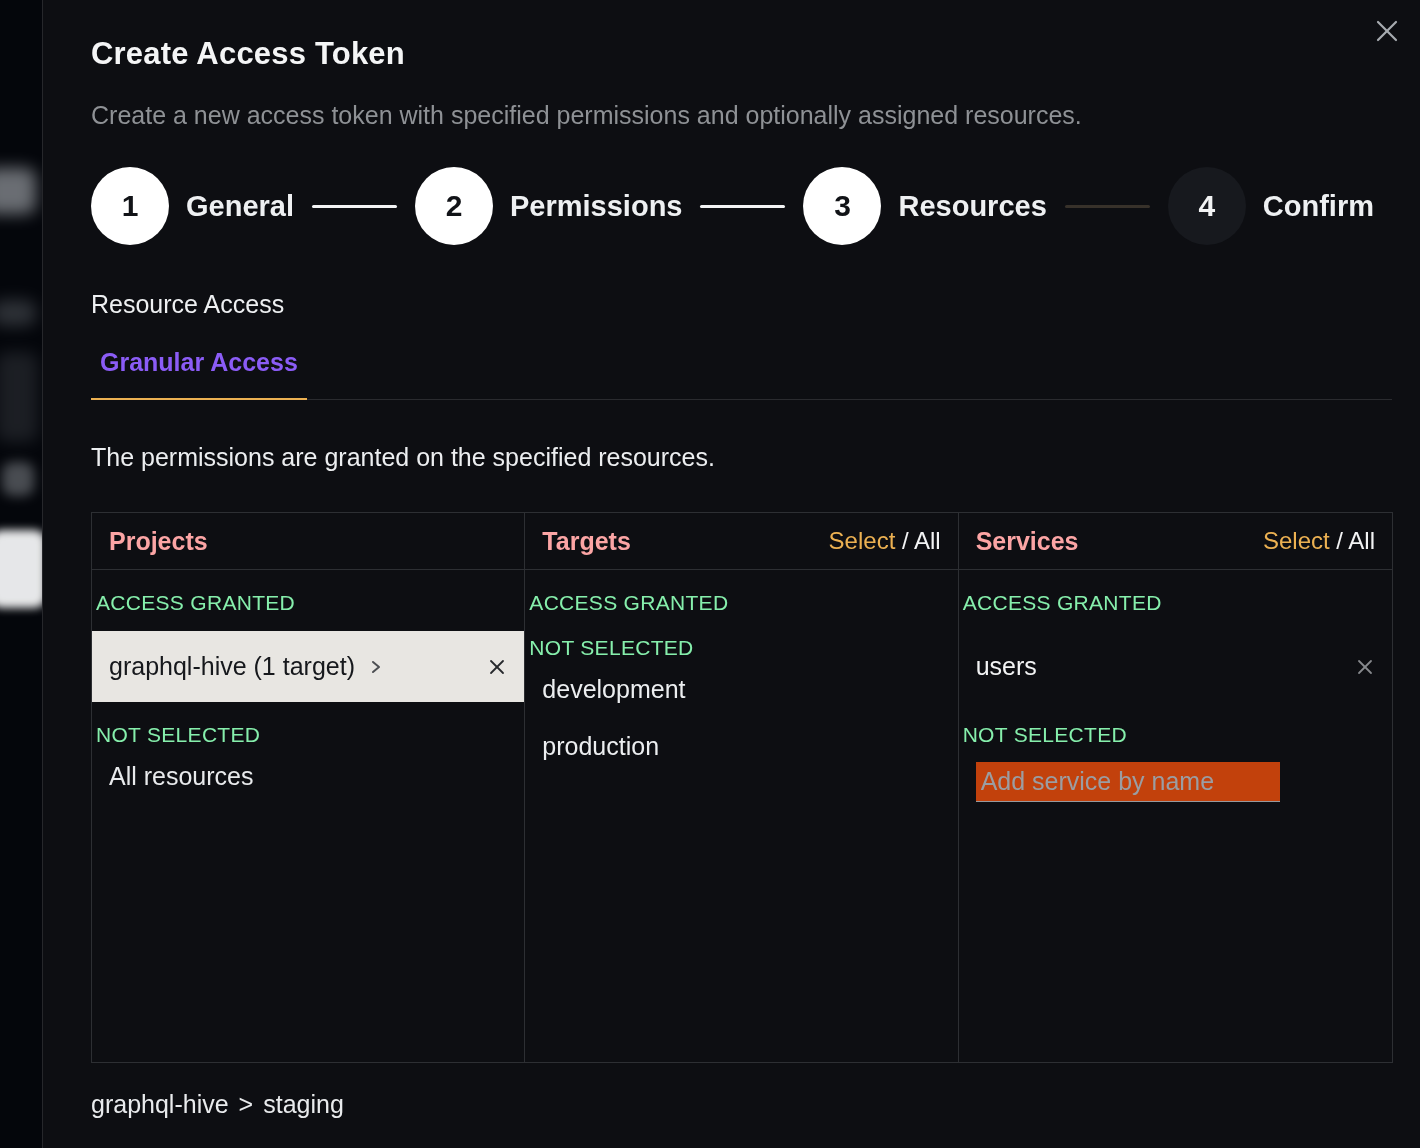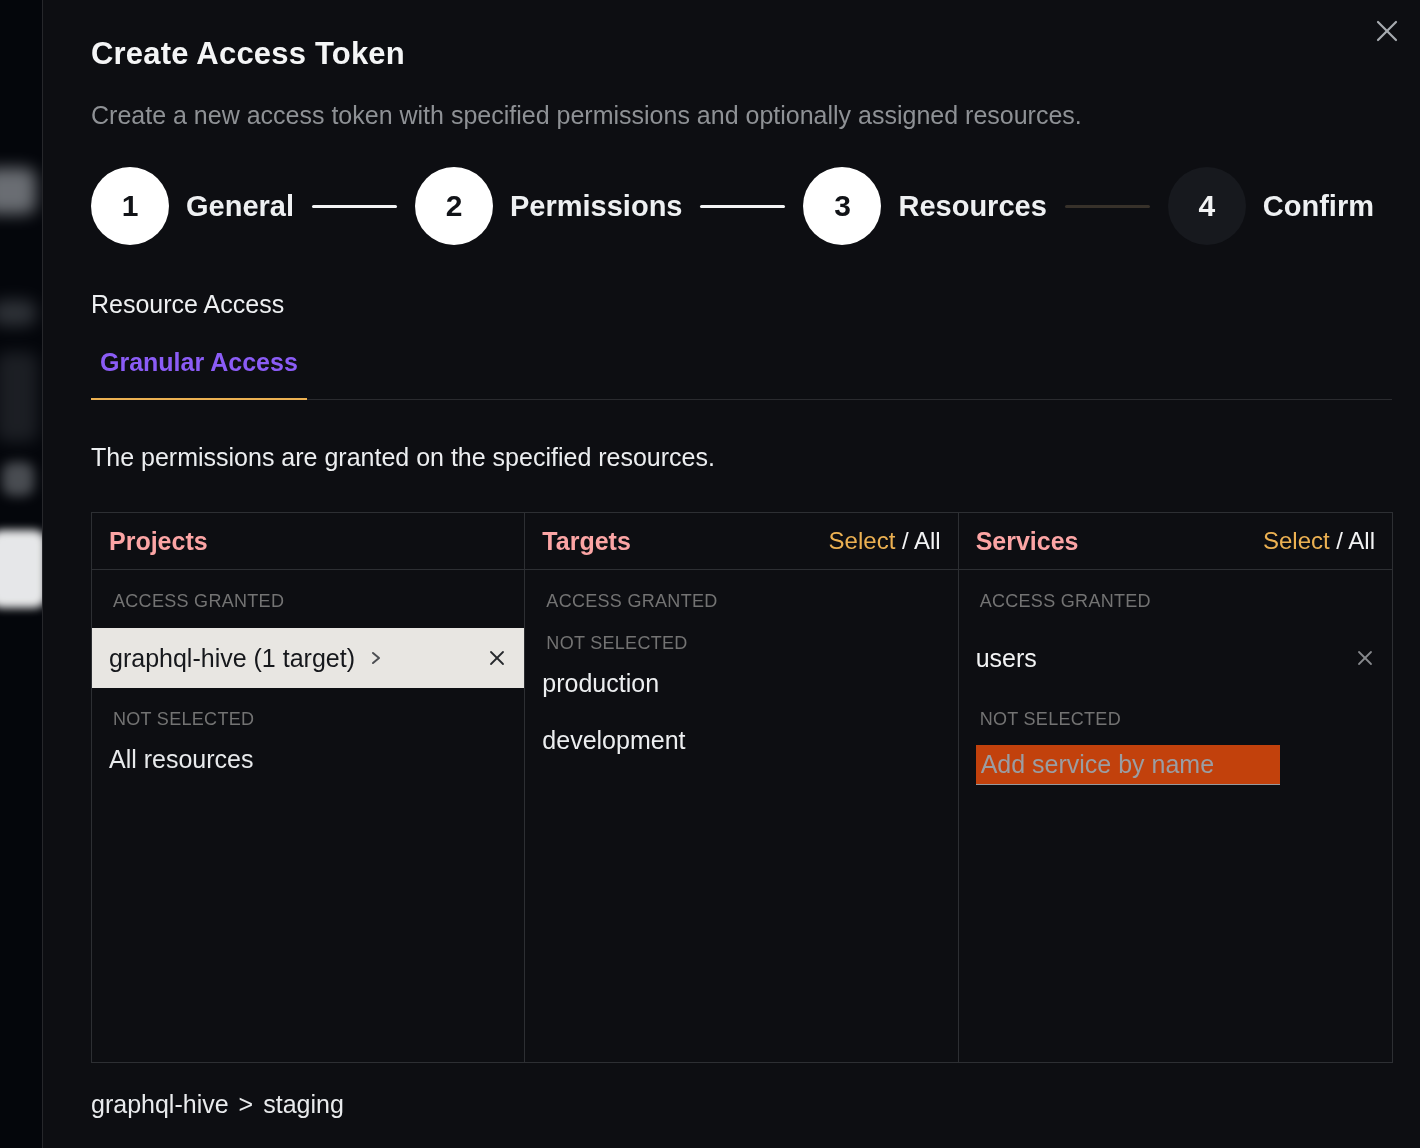--- a/index.html
+++ b/index.html
@@ -85,26 +85,26 @@
     display: flex; align-items: center; justify-content: space-between;
     padding: 0 17px;
   }
   .col-title { font-size: 25px; font-weight: 700; color: #fca5a5; }
   .select-all { font-size: 24px; white-space: nowrap; }
   .select-link { color: #ecb152; cursor: pointer; }
   .all-link { color: #f2f3f4; cursor: pointer; }
   .slash { color: #f2f3f4; }
 
   .group-label {
-    margin: 21px 21px 0;
-    font-size: 18px; color: #737373; letter-spacing: .3px;
+    margin: 21px 4px 0;
+    font-size: 21px; color: #86efac; letter-spacing: .3px;
   }
 
   .granted-row {
-    margin-top: 16px; height: 60px; flex: none;
+    margin-top: 16px; height: 71px; flex: none;
     display: flex; align-items: center;
     padding: 0 17px; font-size: 25px;
     cursor: pointer;
   }
   .granted-row.highlight { background: #e8e6e2; color: #16181c; }
   .granted-row.plain { color: #f2f3f4; }
   .row-chevron { margin-left: 14px; display: flex; align-items: center; }
   .row-spacer { flex: 1; }
   .row-x { display: flex; align-items: center; cursor: pointer; }
 
@@ -207,22 +207,22 @@
       <div class="col-header">
         <div class="col-title">Targets</div>
         <div class="select-all">
           <span class="select-link">Select</span>
           <span class="slash">/</span>
           <span class="all-link">All</span>
         </div>
       </div>
       <div class="group-label">ACCESS GRANTED</div>
       <div class="group-label">NOT SELECTED</div>
+      <div class="ns-item">development</div>
       <div class="ns-item">production</div>
-      <div class="ns-item">development</div>
     </div>
 
     <div class="res-col">
       <div class="col-header">
         <div class="col-title">Services</div>
         <div class="select-all">
           <span class="select-link">Select</span>
           <span class="slash">/</span>
           <span class="all-link">All</span>
         </div>

